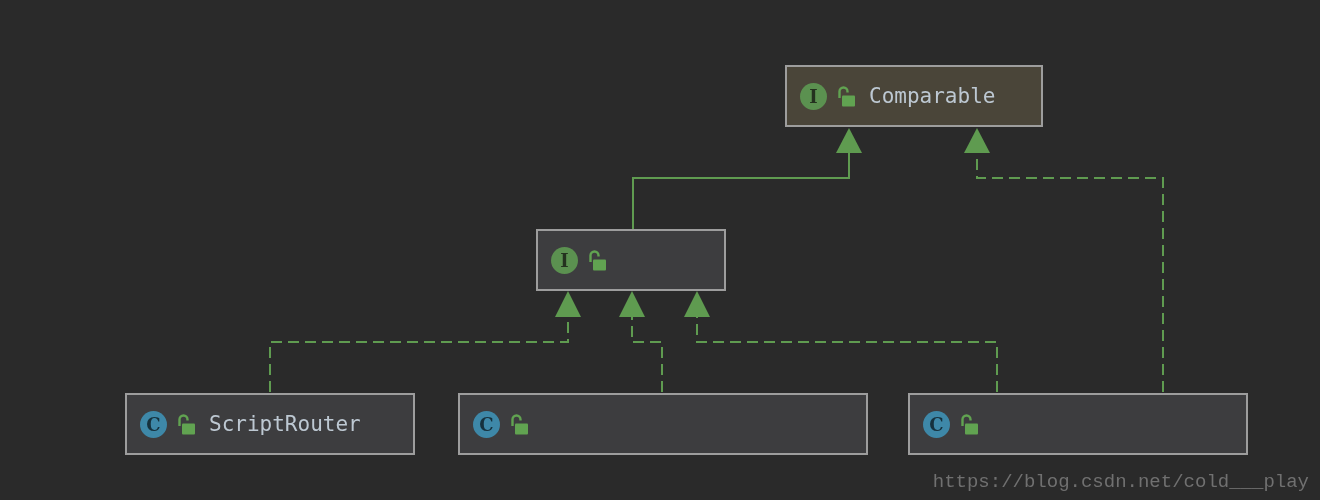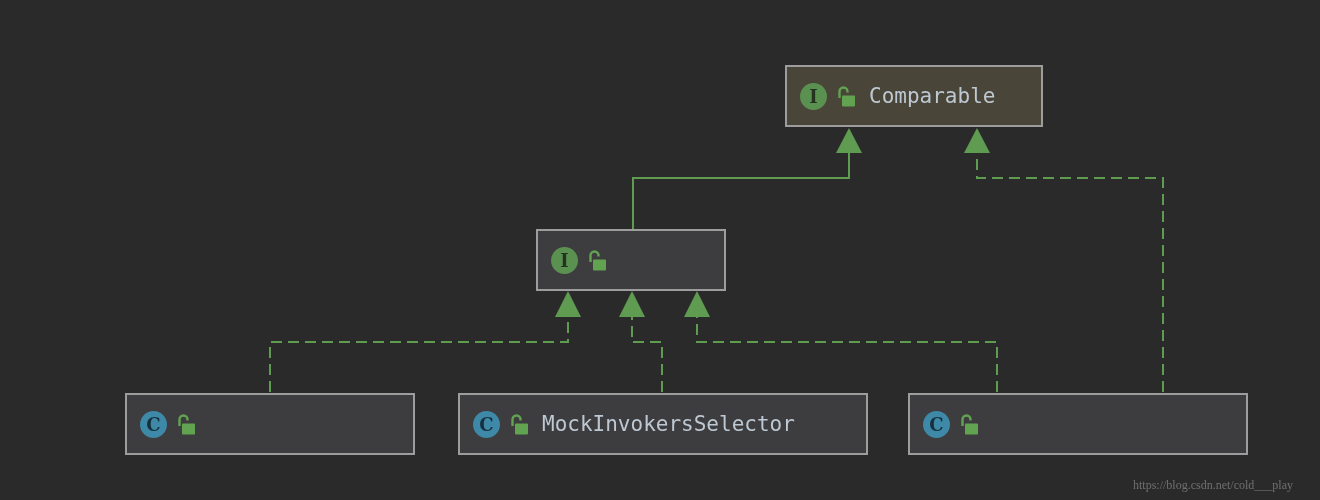--- a/index.html
+++ b/index.html
@@ -71,24 +71,24 @@
   }
   .node .label {
     margin-left: 12px;
     color: #bdc8d2;
     font-size: 21px;
     white-space: nowrap;
     letter-spacing: 0px;
   }
   .watermark {
     position: absolute;
-    right: 27px;
+    right: 11px;
     bottom: 7px;
-    font-family: Liberation Serif, serif;
-    font-size: 12px;
+    font-family: Liberation Mono, monospace;
+    font-size: 19px;
     color: #707070;
   }
 </style>
 </head>
 <body>
 
 <div id="canvas">
 
   <svg id="edges" viewBox="0 0 1320 500">
 
@@ -134,29 +134,29 @@
       <rect x="6" y="10.5" width="13" height="11" rx="1" fill="#61a351"></rect>
     </svg>
   </div>
 
   <div class="node" style="left:125px; top:393px; width:290px;">
     <span class="type-badge class">C</span>
     <svg class="lock" viewBox="0 0 21 23">
       <path d="M3.5,13 V6.5 a4,4 0 0 1 8,0 v1" fill="none" stroke="#61a351" stroke-width="2.4"></path>
       <rect x="6" y="10.5" width="13" height="11" rx="1" fill="#61a351"></rect>
     </svg>
+    <span class="label">ScriptRouter</span>
   </div>
 
   <div class="node" style="left:458px; top:393px; width:410px;">
     <span class="type-badge class">C</span>
     <svg class="lock" viewBox="0 0 21 23">
       <path d="M3.5,13 V6.5 a4,4 0 0 1 8,0 v1" fill="none" stroke="#61a351" stroke-width="2.4"></path>
       <rect x="6" y="10.5" width="13" height="11" rx="1" fill="#61a351"></rect>
     </svg>
-    <span class="label">MockInvokersSelector</span>
   </div>
 
   <div class="node" style="left:908px; top:393px; width:340px;">
     <span class="type-badge class">C</span>
     <svg class="lock" viewBox="0 0 21 23">
       <path d="M3.5,13 V6.5 a4,4 0 0 1 8,0 v1" fill="none" stroke="#61a351" stroke-width="2.4"></path>
       <rect x="6" y="10.5" width="13" height="11" rx="1" fill="#61a351"></rect>
     </svg>
   </div>
 

